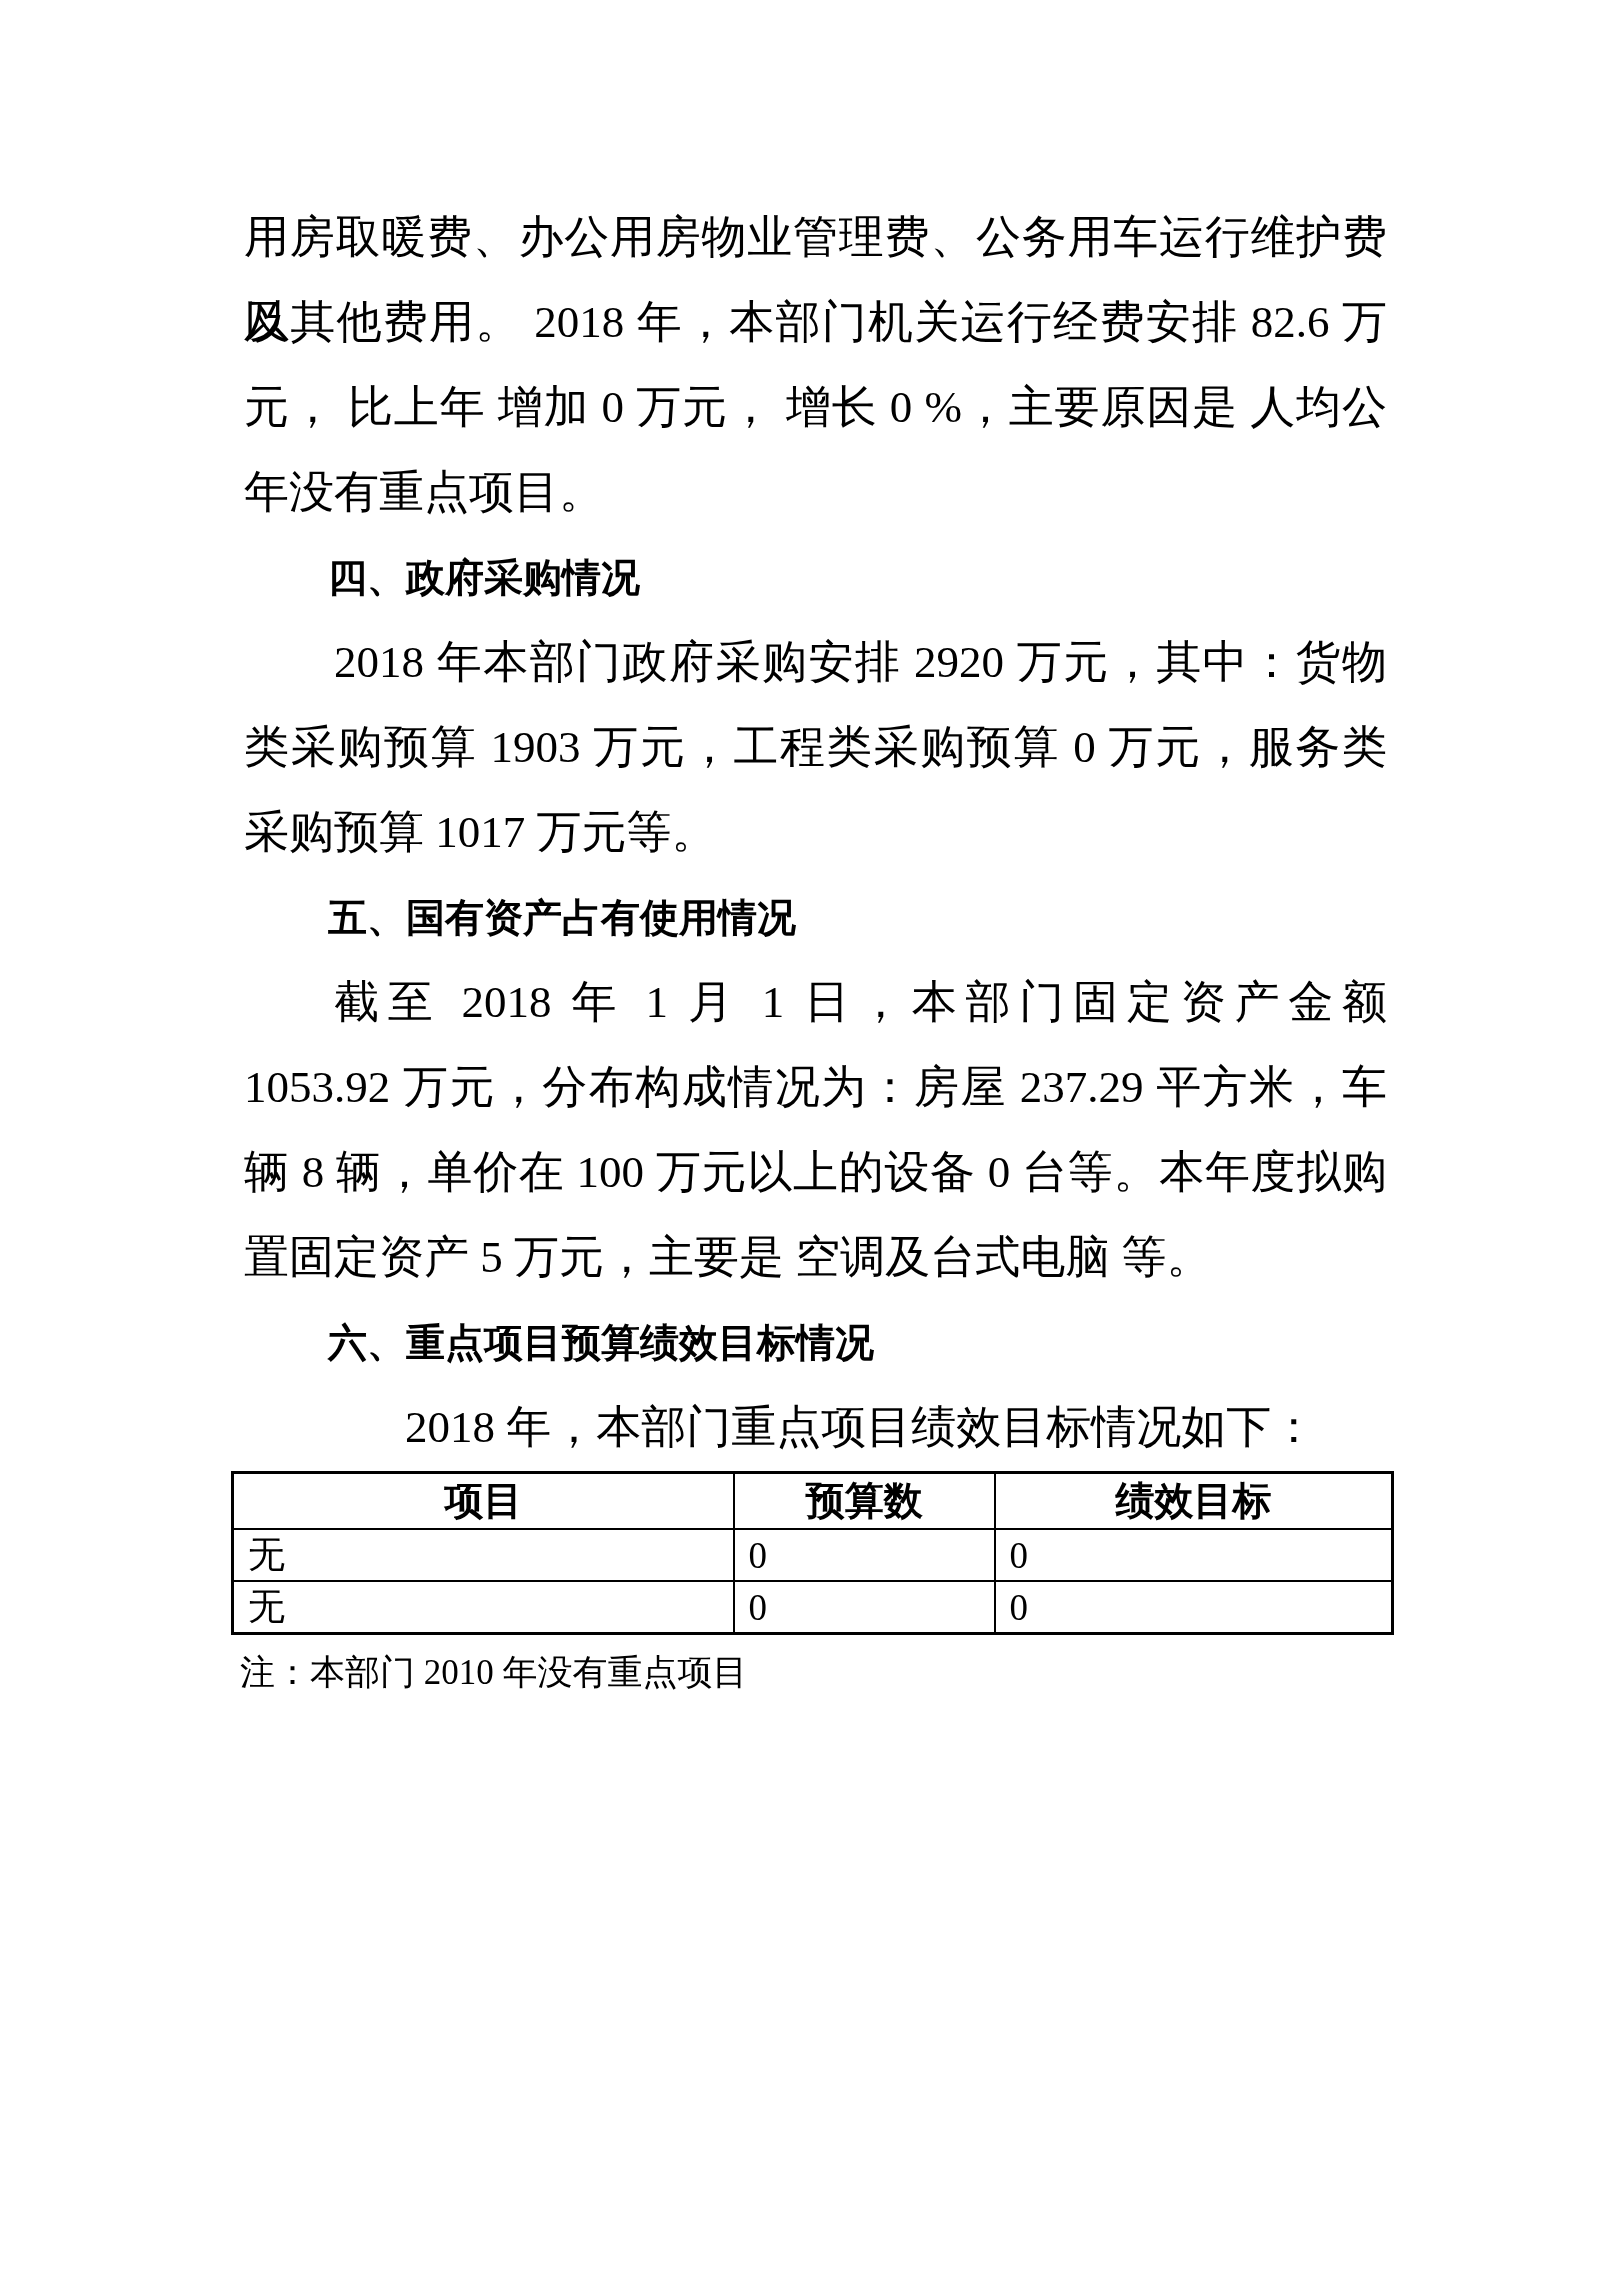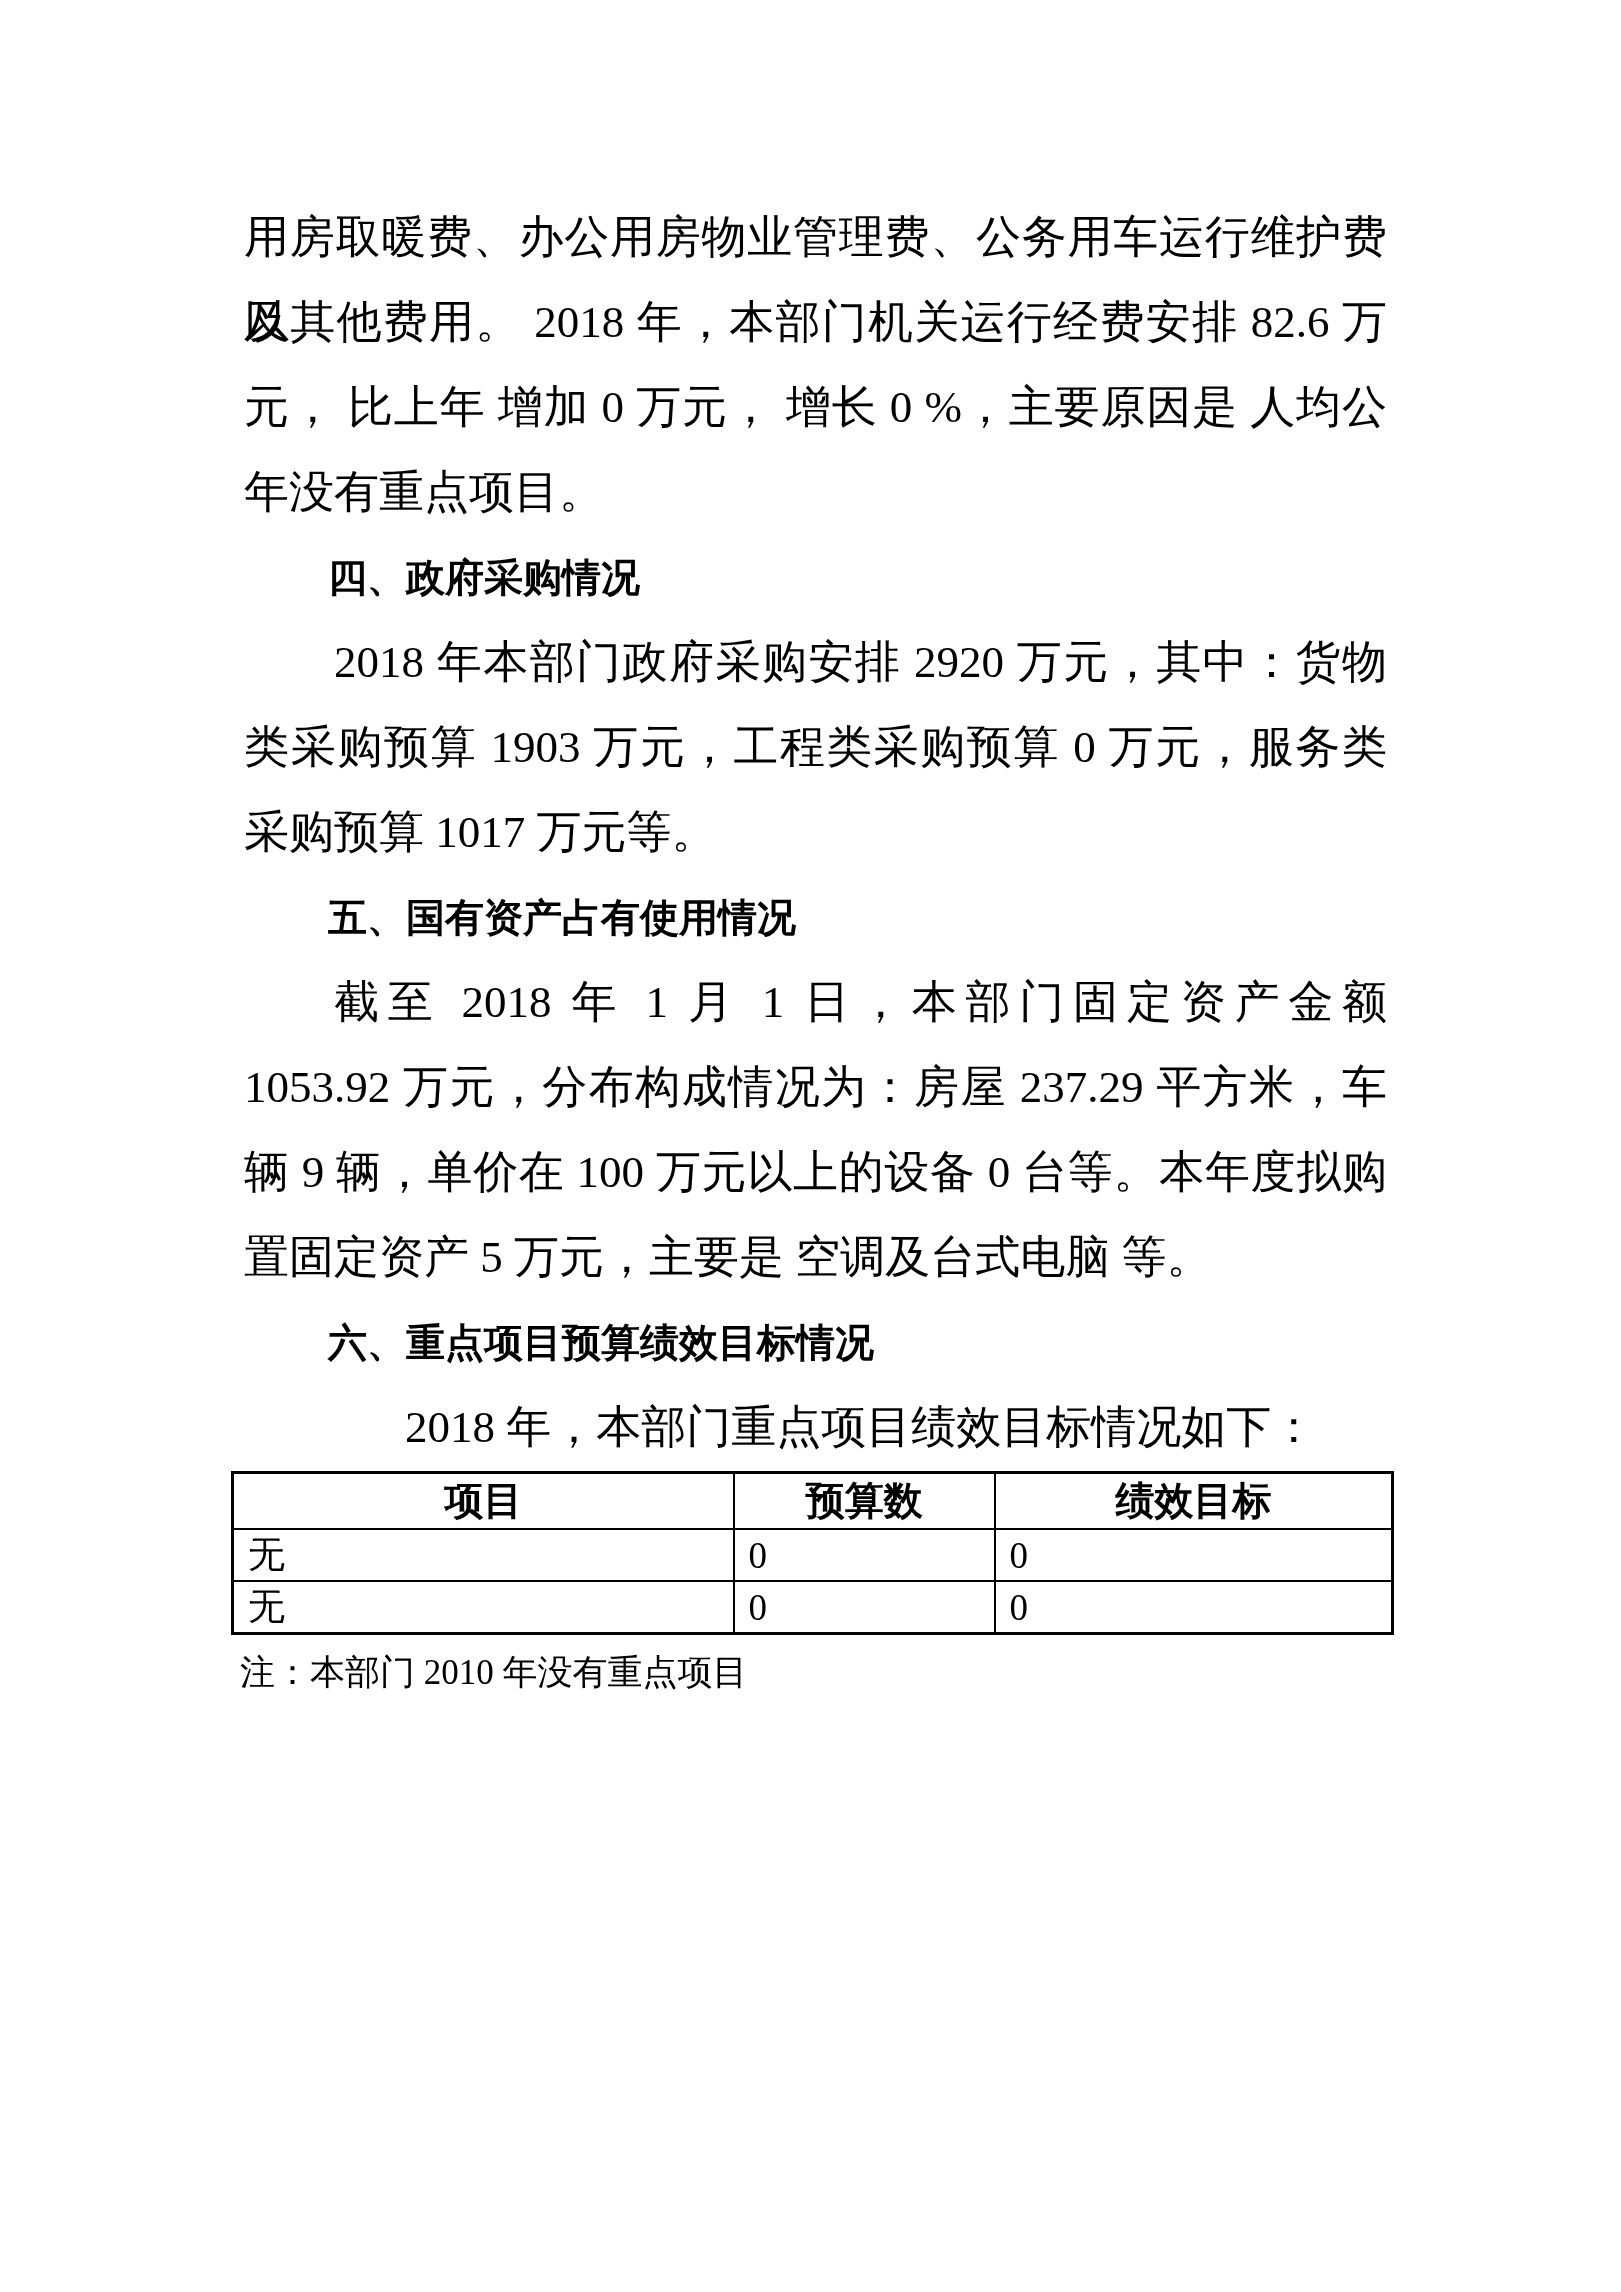--- a/index.html
+++ b/index.html
@@ -91,21 +91,21 @@
     <div class="line">年没有重点项目。</div>
 
     <div class="line heading">四、政府采购情况</div>
     <div class="line j indent">2018 年本部门政府采购安排 2920 万元，其中：货物</div>
     <div class="line j">类采购预算 1903 万元，工程类采购预算 0 万元，服务类</div>
     <div class="line">采购预算 1017 万元等。</div>
 
     <div class="line heading">五、国有资产占有使用情况</div>
     <div class="line j indent">截至 2018 年 1 月 1 日，本部门固定资产金额</div>
     <div class="line j">1053.92 万元，分布构成情况为：房屋 237.29 平方米，车</div>
-    <div class="line j">辆 9 辆，单价在 100 万元以上的设备 0 台等。本年度拟购</div>
+    <div class="line j">辆 8 辆，单价在 100 万元以上的设备 0 台等。本年度拟购</div>
     <div class="line">置固定资产 5 万元，主要是 空调及台式电脑 等。</div>
 
     <div class="line heading">六、重点项目预算绩效目标情况</div>
     <div class="line indent">2018 年，本部门重点项目绩效目标情况如下：</div>
 
     <table class="perf-table">
       <colgroup>
         <col style="width:501px">
         <col style="width:261px">
         <col style="width:398px">

